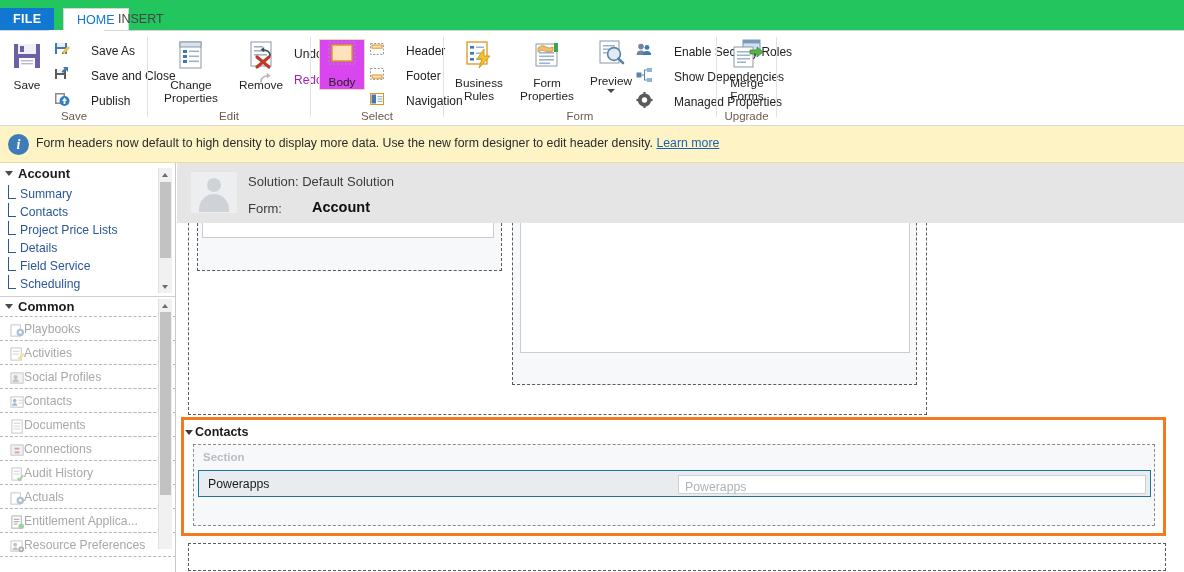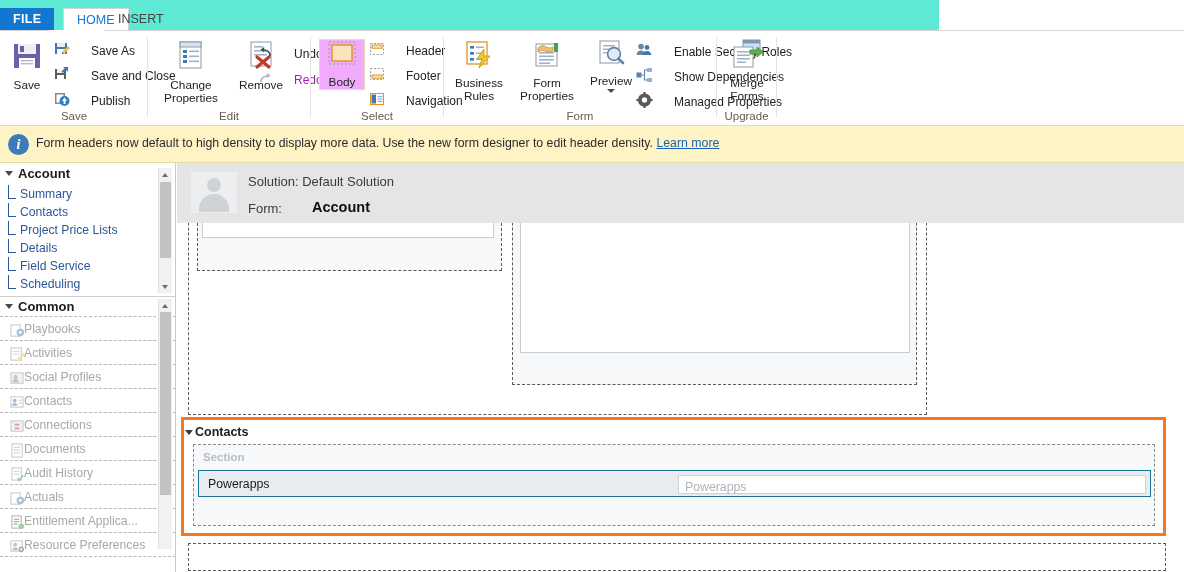--- a/index.html
+++ b/index.html
@@ -5,21 +5,21 @@
   html,body{margin:0;padding:0;}
   body{
     width:1184px;height:572px;overflow:hidden;
     font-family:"Liberation Sans","DejaVu Sans",sans-serif;
     font-size:12px;color:#1b1b1b;background:#ffffff;
     -webkit-font-smoothing:antialiased;
   }
   .app{position:relative;width:1184px;height:572px;}
 
   
-  .tabstrip{position:absolute;left:0;top:0;width:939px;height:30px;background:#5eead4;}
+  .tabstrip{position:absolute;left:0;top:0;width:1184px;height:30px;background:#22c55e;}
   .tab{position:absolute;top:8px;height:22px;line-height:22px;font-size:12.5px;
        padding:0 13px;box-sizing:border-box;text-align:center;cursor:default;}
   .tab-file{left:0;top:8px;background:#1177d1;color:#fff;font-weight:600;letter-spacing:.3px;}
   .tab-home{left:63px;top:8px;background:#fff;color:#1177d1;
             border-left:1px solid #d4d4d4;border-right:1px solid #d4d4d4;border-top:1px solid #d4d4d4;
             height:23px;line-height:23px;}
   .tab-insert{left:105px;top:8px;color:#444;background:transparent;}
   .tabstrip-rule{position:absolute;left:0;top:30px;width:1184px;height:1px;background:#d4d4d4;}
   .tab-home-mask{position:absolute;left:49px;top:30px;width:55px;height:1px;background:#fff;}
 
@@ -27,21 +27,21 @@
   .ribbon{position:absolute;left:0;top:31px;width:1184px;height:94px;background:#fff;}
   .ribbon-bottom{position:absolute;left:0;top:125px;width:1184px;height:1px;background:#d9d9d9;}
   .grp{position:absolute;top:0;height:94px;}
   .grp-sep{position:absolute;top:6px;width:1px;height:80px;background:#e2e2e2;}
   .grp-label{position:absolute;bottom:3px;width:100%;text-align:center;
              font-size:11.5px;color:#6b5a4e;}
 
   
   .bigbtn{position:absolute;text-align:center;cursor:default;}
   .bigbtn .cap{font-size:11.8px;color:#222;line-height:13px;margin-top:3px;}
-  .bigbtn.sel{background:#f0abfc;border:1px solid #e8d9b8;}
+  .bigbtn.sel{background:#d946ef;border:1px solid #e8d9b8;}
   
   .smbtn{position:absolute;height:23px;display:flex;align-items:center;cursor:default;gap:16px;}
   .smbtn .lbl{font-size:12px;color:#222;margin-left:5px;white-space:nowrap;}
   .smbtn.dis .lbl{color:#a21caf;}
 
   .ico{display:inline-block;position:relative;}
 
   
   .notice{position:absolute;left:0;top:126px;width:1184px;height:37px;
           background:#fdf3c5;border-bottom:1px solid #e8dca0;box-sizing:border-box;}
@@ -475,35 +475,35 @@
               <path d="M2.2 11.5 c0-2 1.3-3 2.8-3 s2.8 1 2.8 3 z" fill="#3f79b5"></path>
               <g fill="#9fb3c8">
                 <rect x="9" y="5" width="4" height="1.2"></rect>
                 <rect x="9" y="8" width="4" height="1.2"></rect>
               </g>
             </svg></span>
         <span>Contacts</span>
       </div>
       <div class="nav-item-b">
         <span class="gico"><svg width="15" height="15" viewBox="0 0 16 16">
-              <rect x="1" y="2" width="13" height="11" fill="#dfe6ee" stroke="#8a8a8a"></rect>
-              <path d="M5 5 h5 v2 h-5 z M5 9 h5 v2 h-5 z" fill="#c0392b"></path>
-            </svg></span>
-        <span>Connections</span>
-      </div>
-      <div class="nav-item-b">
-        <span class="gico"><svg width="15" height="15" viewBox="0 0 16 16">
               <rect x="2" y="1" width="11" height="14" fill="#fff" stroke="#8a8a8a"></rect>
               <g fill="#9fb3c8">
                 <rect x="4" y="4" width="7" height="1.2"></rect>
                 <rect x="4" y="7" width="7" height="1.2"></rect>
                 <rect x="4" y="10" width="7" height="1.2"></rect>
               </g>
             </svg></span>
         <span>Documents</span>
+      </div>
+      <div class="nav-item-b">
+        <span class="gico"><svg width="15" height="15" viewBox="0 0 16 16">
+              <rect x="1" y="2" width="13" height="11" fill="#dfe6ee" stroke="#8a8a8a"></rect>
+              <path d="M5 5 h5 v2 h-5 z M5 9 h5 v2 h-5 z" fill="#c0392b"></path>
+            </svg></span>
+        <span>Connections</span>
       </div>
       <div class="nav-item-b">
         <span class="gico"><svg width="15" height="15" viewBox="0 0 16 16">
               <rect x="2" y="1" width="10" height="13" fill="#fff" stroke="#8a8a8a"></rect>
               <g fill="#9fb3c8">
                 <rect x="4" y="4" width="6" height="1.2"></rect>
                 <rect x="4" y="7" width="6" height="1.2"></rect>
               </g>
               <path d="M8 12 l2 2 l4-5" stroke="#3ea64a" stroke-width="2" fill="none"></path>
             </svg></span>

